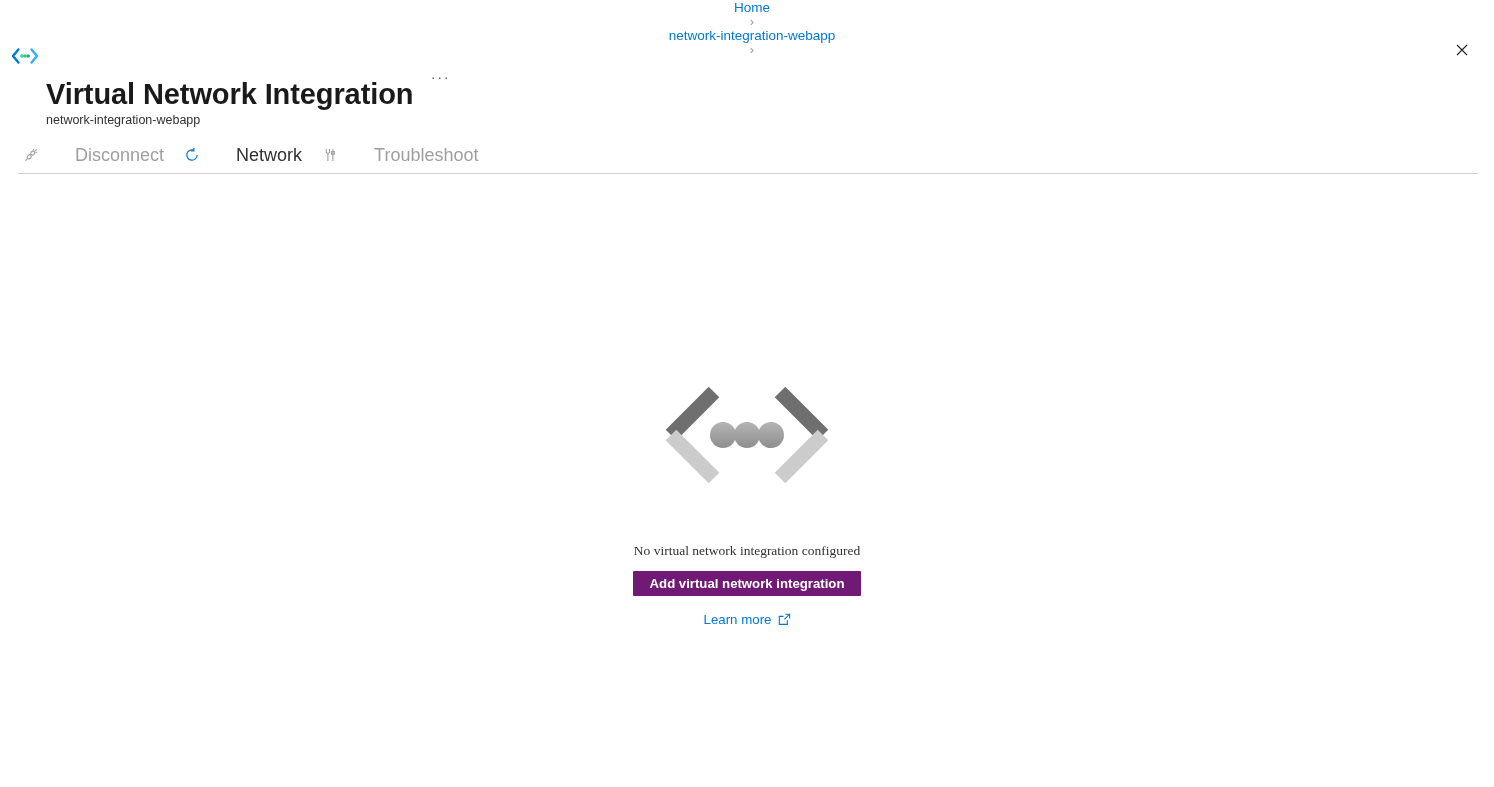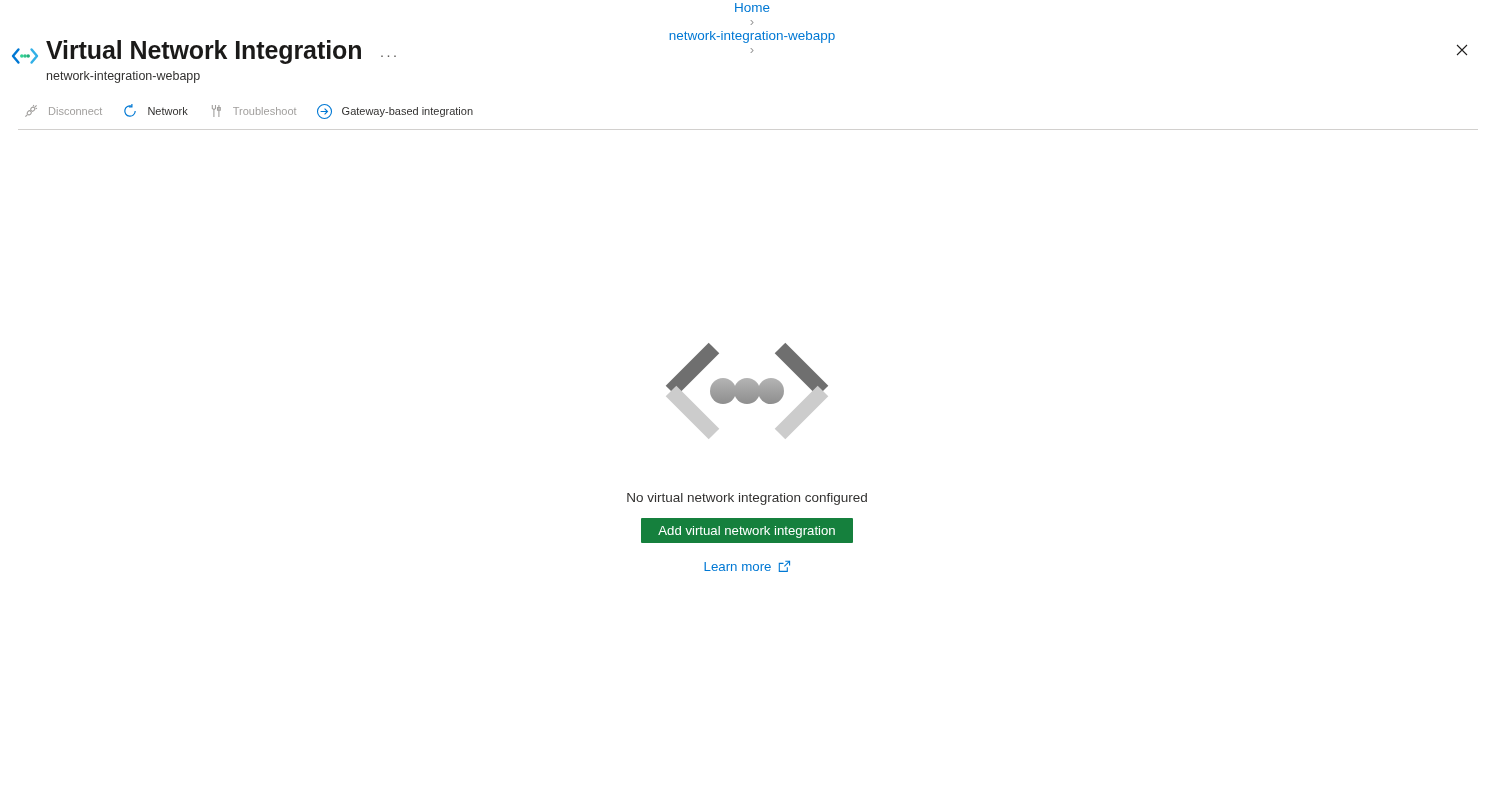--- a/index.html
+++ b/index.html
@@ -51,25 +51,26 @@
   .title-block {
     margin-left: 6px;
     display: flex;
     flex-direction: column;
   }
   .title-line {
     display: flex;
     align-items: center;
   }
   .page-title {
-    font-size: 25px;
+    font-size: 29px;
     font-weight: 600;
     letter-spacing: -0.1px;
     color: #1b1a19;
     line-height: 31px;
+    margin-top: 44px;
   }
   .ellipsis-btn {
     margin-left: 16px;
     margin-top: 8px;
     width: 22px;
     height: 20px;
     display: flex;
     align-items: center;
     justify-content: center;
     color: #605e5c;
@@ -105,24 +106,25 @@
     height: 36px;
     padding-left: 18px;
     margin-top: 9px;
   }
   .cmd {
     display: flex;
     align-items: center;
     height: 30px;
     padding: 0 9px 0 2px;
     margin-right: 6px;
-    font-size: 11px;
+    font-size: 18px;
     white-space: nowrap;
     cursor: pointer;
     color: #323130;
+    gap: 27px;
   }
   .cmd.disabled {
     color: #a19f9d;
     cursor: default;
   }
   .cmd-icon {
     width: 22px;
     height: 18px;
     display: flex;
     align-items: center;
@@ -152,32 +154,33 @@
     flex-direction: column;
     align-items: center;
   }
   .empty-graphic {
     width: 180px;
     height: 124px;
   }
   .empty-text {
     font-size: 13.5px;
     color: #323130;
-    margin-top: 30px;
+    margin-top: 39px;
     line-height: 18px;
+    font-family: Liberation Serif, serif;
   }
   .primary-btn {
     margin-top: 11px;
-    background: #15803d;
+    background: #701a75;
     color: #ffffff;
     border: none;
     height: 25px;
     padding: 0 17px;
     font-size: 13.2px;
-    font-weight: 400;
+    font-weight: 700;
     font-family: "Liberation Sans", sans-serif;
     cursor: pointer;
     border-radius: 1px;
   }
   .learn-more {
     margin-top: 16px;
     display: flex;
     align-items: center;
     color: #0078d4;
     font-size: 13.3px;
@@ -264,29 +267,20 @@
           <path d="M4.3 2.1 L4.3 5.4 L5.9 6.6 L5.9 14"></path>
           <path d="M7.5 2.1 L7.5 5.4 L5.9 6.6"></path>
           <path d="M10.9 2.1 L10.9 14"></path>
           <rect x="9.5" y="4.6" width="2.8" height="2.6"></rect>
         </g>
       </svg>
     </span>
     <span class="cmd-label">Troubleshoot</span>
   </div>
 
-  <div class="cmd">
-    <span class="cmd-icon">
-      <svg width="17" height="17" viewBox="0 0 17 17" xmlns="http://www.w3.org/2000/svg">
-        <circle cx="8.5" cy="8.5" r="7" fill="none" stroke="#0078d4" stroke-width="1.1"></circle>
-        <path d="M4.6 8.5 L11.4 8.5 M8.6 5.6 L11.5 8.5 L8.6 11.4" fill="none" stroke="#0078d4" stroke-width="1.1"></path>
-      </svg>
-    </span>
-    <span class="cmd-label">Gateway-based integration</span>
-  </div>
 </div>
 
 <div class="divider"></div>
 
 <div class="content">
   <div class="empty-state">
 
     <span class="empty-graphic">
       <svg viewBox="0 0 180 124" width="180" height="124" xmlns="http://www.w3.org/2000/svg">
         <defs>

